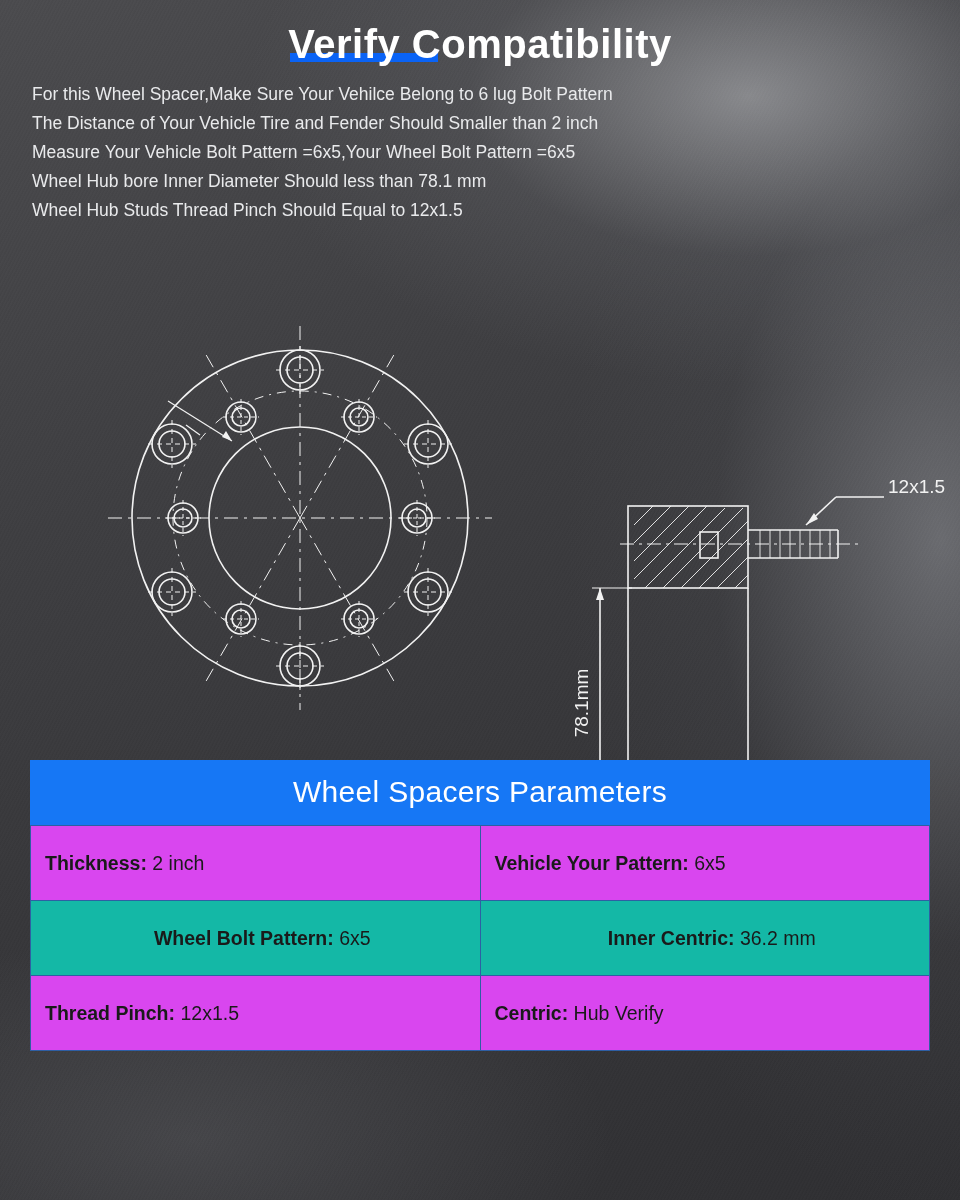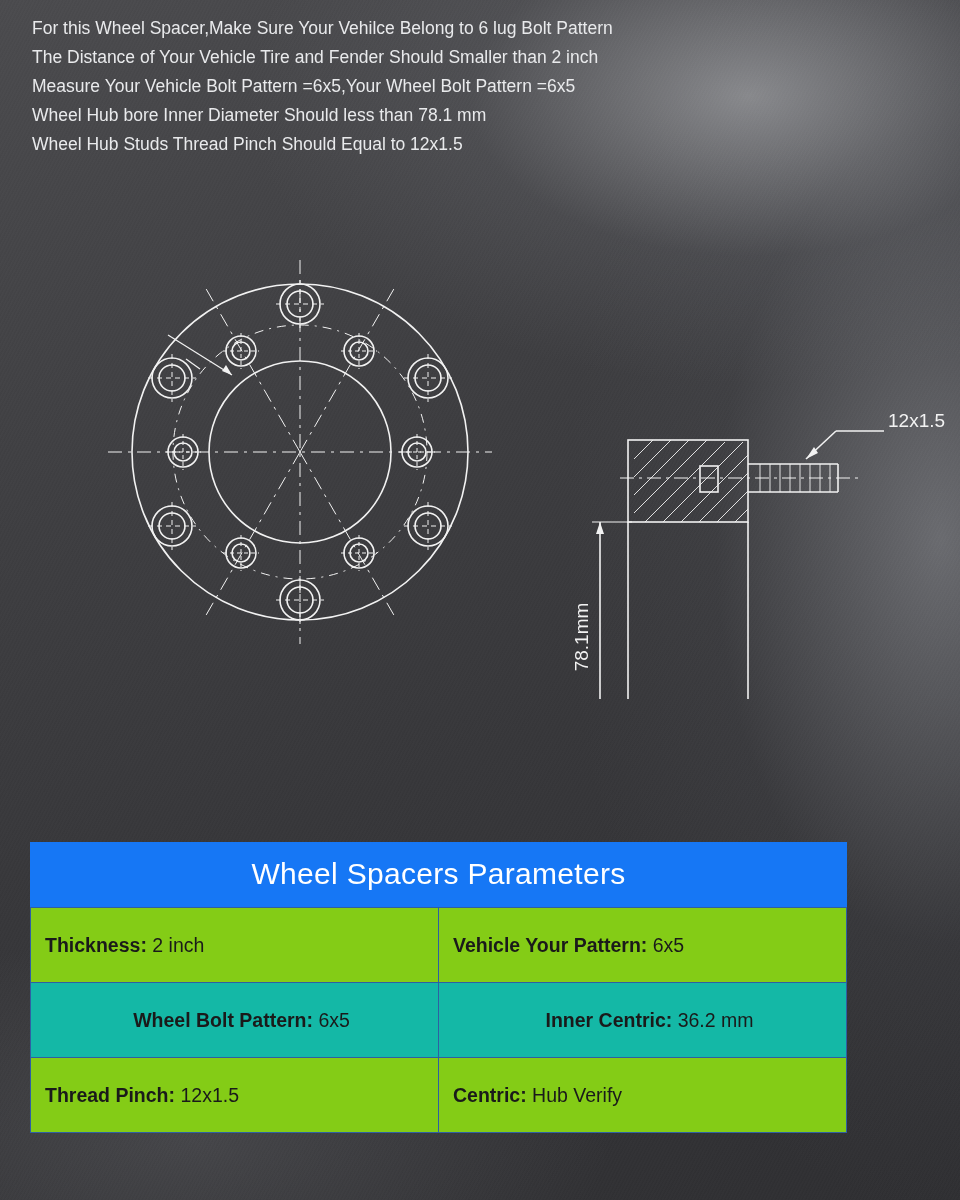--- a/index.html
+++ b/index.html
@@ -83,22 +83,22 @@
   .drawing-svg {
     position: absolute;
     top: 0;
     left: 0;
   }
 
   
   .params {
     position: absolute;
     left: 30px;
-    top: 828px;
-    width: 817px;
+    top: 760px;
+    width: 900px;
   }
   .params-header {
     background: #1677f5;
     color: #ffffff;
     font-size: 30px;
     text-align: center;
     padding: 15px 0 16px 0;
     letter-spacing: 0.3px;
   }
   .params-table {
@@ -107,37 +107,43 @@
     table-layout: fixed;
   }
   .params-table td {
     height: 74px;
     padding: 0 0 0 14px;
     font-size: 19.5px;
     color: #1a1a1a;
     border: 1px solid #2e5fa3;
     vertical-align: middle;
   }
-  .row-white td { background: #84cc16; }
+  .row-white td { background: #d946ef; }
   .row-blue td { background: #14b8a6; text-align: center; }
   .cell-label {
     font-weight: bold;
   }
   .cell-value {
     font-weight: normal;
   }
   .empty-cell { }
 </style>
 </head>
 <body>
 
 <div class="bg"></div>
 
 <div class="content">
 
+  <div class="title-wrap">
+    <div class="title">
+      <span class="title-underline"></span>
+      <span class="title-text">Verify Compatibility</span>
+    </div>
+  </div>
 
   <div class="lines">
     <div class="line">For this Wheel Spacer,Make Sure Your Vehilce Belong to 6 lug Bolt Pattern</div>
     <div class="line">The Distance of Your Vehicle Tire and Fender Should Smaller than 2 inch</div>
     <div class="line">Measure Your Vehicle Bolt Pattern =6x5,Your Wheel Bolt Pattern =6x5</div>
     <div class="line">Wheel Hub bore Inner Diameter Should less than 78.1 mm</div>
     <div class="line">Wheel Hub Studs Thread Pinch Should Equal to 12x1.5</div>
   </div>
 
   <div class="drawings">

